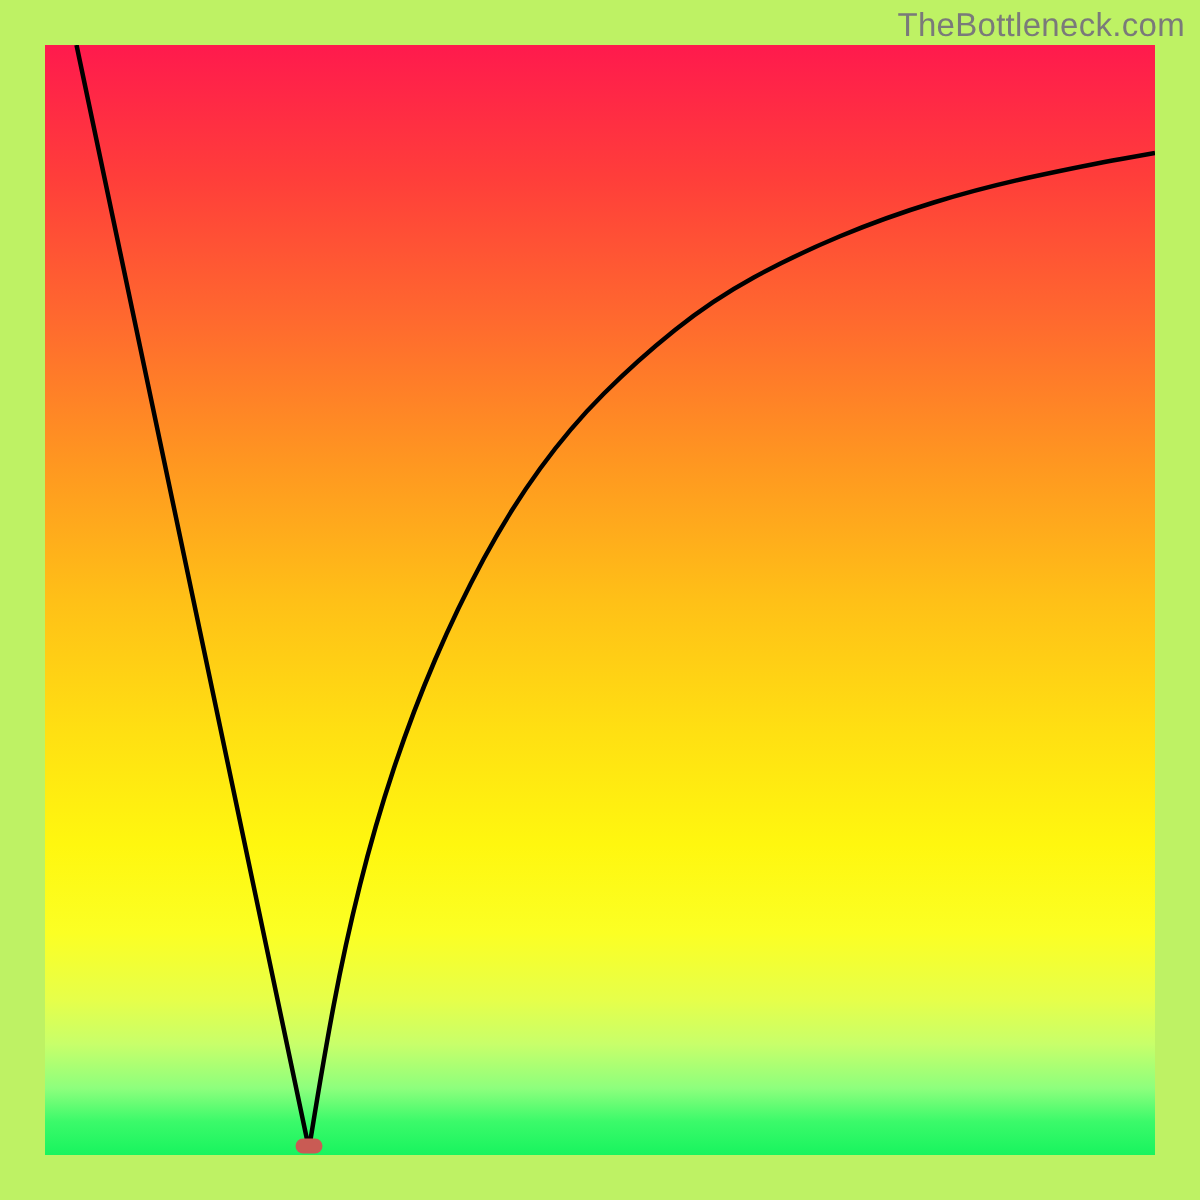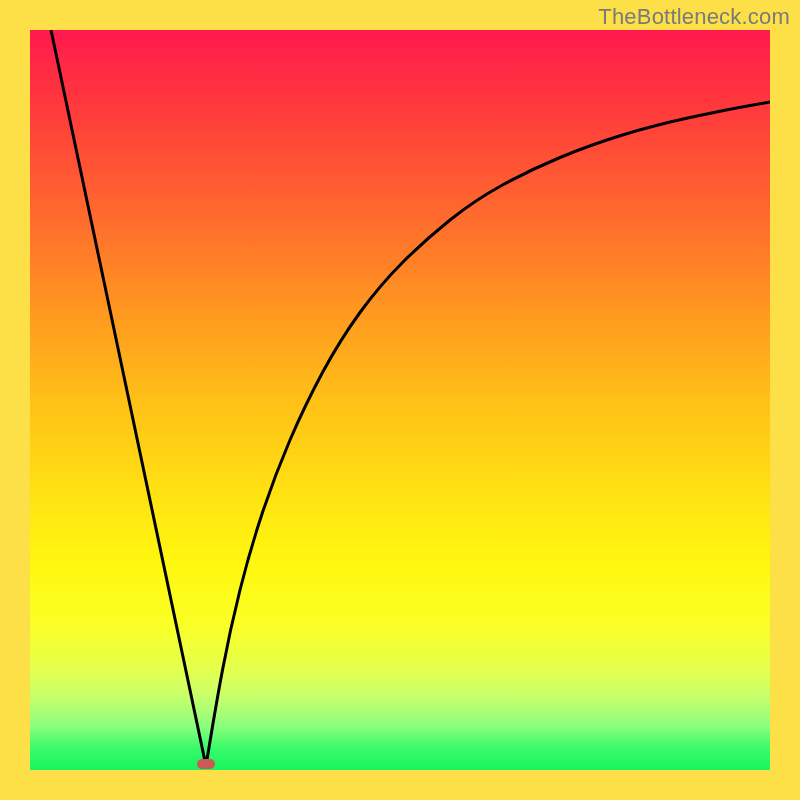--- a/index.html
+++ b/index.html
@@ -8,21 +8,21 @@
     width: 800px;
     height: 800px;
     background: #000;
     font-family: Arial, Helvetica, sans-serif;
     overflow: hidden;
   }
   .frame {
     position: relative;
     width: 800px;
     height: 800px;
-    background: #fde047;
+    background: #bef264;
   }
   .plot-area {
     position: absolute;
     left: 30px;
     top: 30px;
     width: 740px;
     height: 740px;
     background: linear-gradient(to bottom,
       #ff1a4d 0%,
       #ff3e3a 12%,

